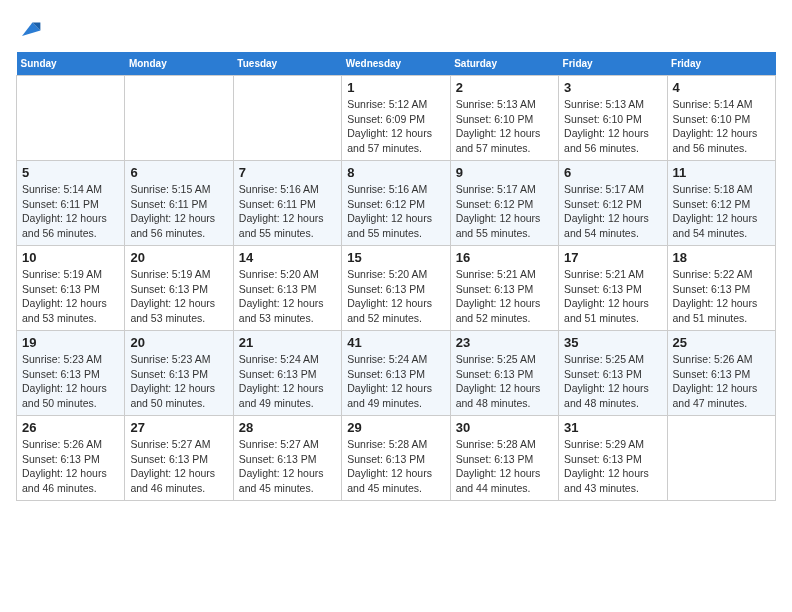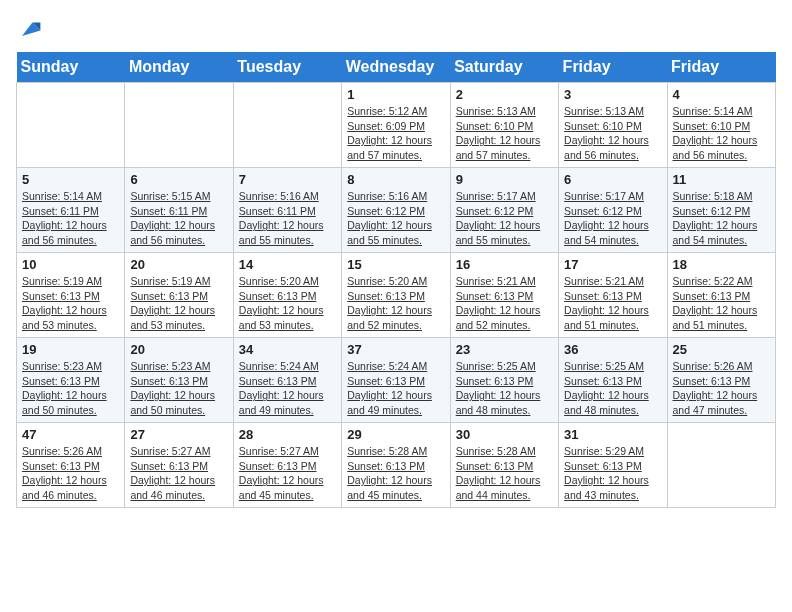--- a/index.html
+++ b/index.html
@@ -49,42 +49,41 @@
     table {
       width: 100%;
       border-collapse: collapse;
       font-size: 11px;
     }
     thead tr th {
       background-color: #2b7cd3;
       color: #fff;
       padding: 6px 4px;
       text-align: left;
-      font-size: 16px;
+      font-size: 10px;
       font-weight: bold;
     }
     tbody tr td {
       border: 1px solid #ccc;
       vertical-align: top;
       padding: 4px 5px;
       width: calc(100% / 7);
       min-height: 80px;
       height: 85px;
     }
     .day-num {
       font-size: 13px;
       font-weight: bold;
       margin-bottom: 2px;
       color: #222;
     }
     .day-info {
       color: #333;
       font-size: 10.5px;
       line-height: 1.4;
-      text-decoration: underline;
     }
     .empty { background: #f9f9f9; }
     tbody tr:nth-child(odd) td { background-color: #fff; }
     tbody tr:nth-child(even) td { background-color: #f2f7fc; }
     .empty { background-color: inherit; }
   </style>
 </head>
 <body>
 
 <div class="header">
@@ -204,43 +203,43 @@
       <tr>
         <td>
           <div class="day-num">19</div>
           <div class="day-info">Sunrise: 5:23 AM<br>Sunset: 6:13 PM<br>Daylight: 12 hours<br>and 50 minutes.</div>
         </td>
         <td>
           <div class="day-num">20</div>
           <div class="day-info">Sunrise: 5:23 AM<br>Sunset: 6:13 PM<br>Daylight: 12 hours<br>and 50 minutes.</div>
         </td>
         <td>
-          <div class="day-num">34</div>
+          <div class="day-num">21</div>
           <div class="day-info">Sunrise: 5:24 AM<br>Sunset: 6:13 PM<br>Daylight: 12 hours<br>and 49 minutes.</div>
         </td>
         <td>
-          <div class="day-num">37</div>
+          <div class="day-num">41</div>
           <div class="day-info">Sunrise: 5:24 AM<br>Sunset: 6:13 PM<br>Daylight: 12 hours<br>and 49 minutes.</div>
         </td>
         <td>
           <div class="day-num">23</div>
           <div class="day-info">Sunrise: 5:25 AM<br>Sunset: 6:13 PM<br>Daylight: 12 hours<br>and 48 minutes.</div>
         </td>
         <td>
-          <div class="day-num">36</div>
+          <div class="day-num">35</div>
           <div class="day-info">Sunrise: 5:25 AM<br>Sunset: 6:13 PM<br>Daylight: 12 hours<br>and 48 minutes.</div>
         </td>
         <td>
           <div class="day-num">25</div>
           <div class="day-info">Sunrise: 5:26 AM<br>Sunset: 6:13 PM<br>Daylight: 12 hours<br>and 47 minutes.</div>
         </td>
       </tr>
       <tr>
         <td>
-          <div class="day-num">47</div>
+          <div class="day-num">26</div>
           <div class="day-info">Sunrise: 5:26 AM<br>Sunset: 6:13 PM<br>Daylight: 12 hours<br>and 46 minutes.</div>
         </td>
         <td>
           <div class="day-num">27</div>
           <div class="day-info">Sunrise: 5:27 AM<br>Sunset: 6:13 PM<br>Daylight: 12 hours<br>and 46 minutes.</div>
         </td>
         <td>
           <div class="day-num">28</div>
           <div class="day-info">Sunrise: 5:27 AM<br>Sunset: 6:13 PM<br>Daylight: 12 hours<br>and 45 minutes.</div>
         </td>

